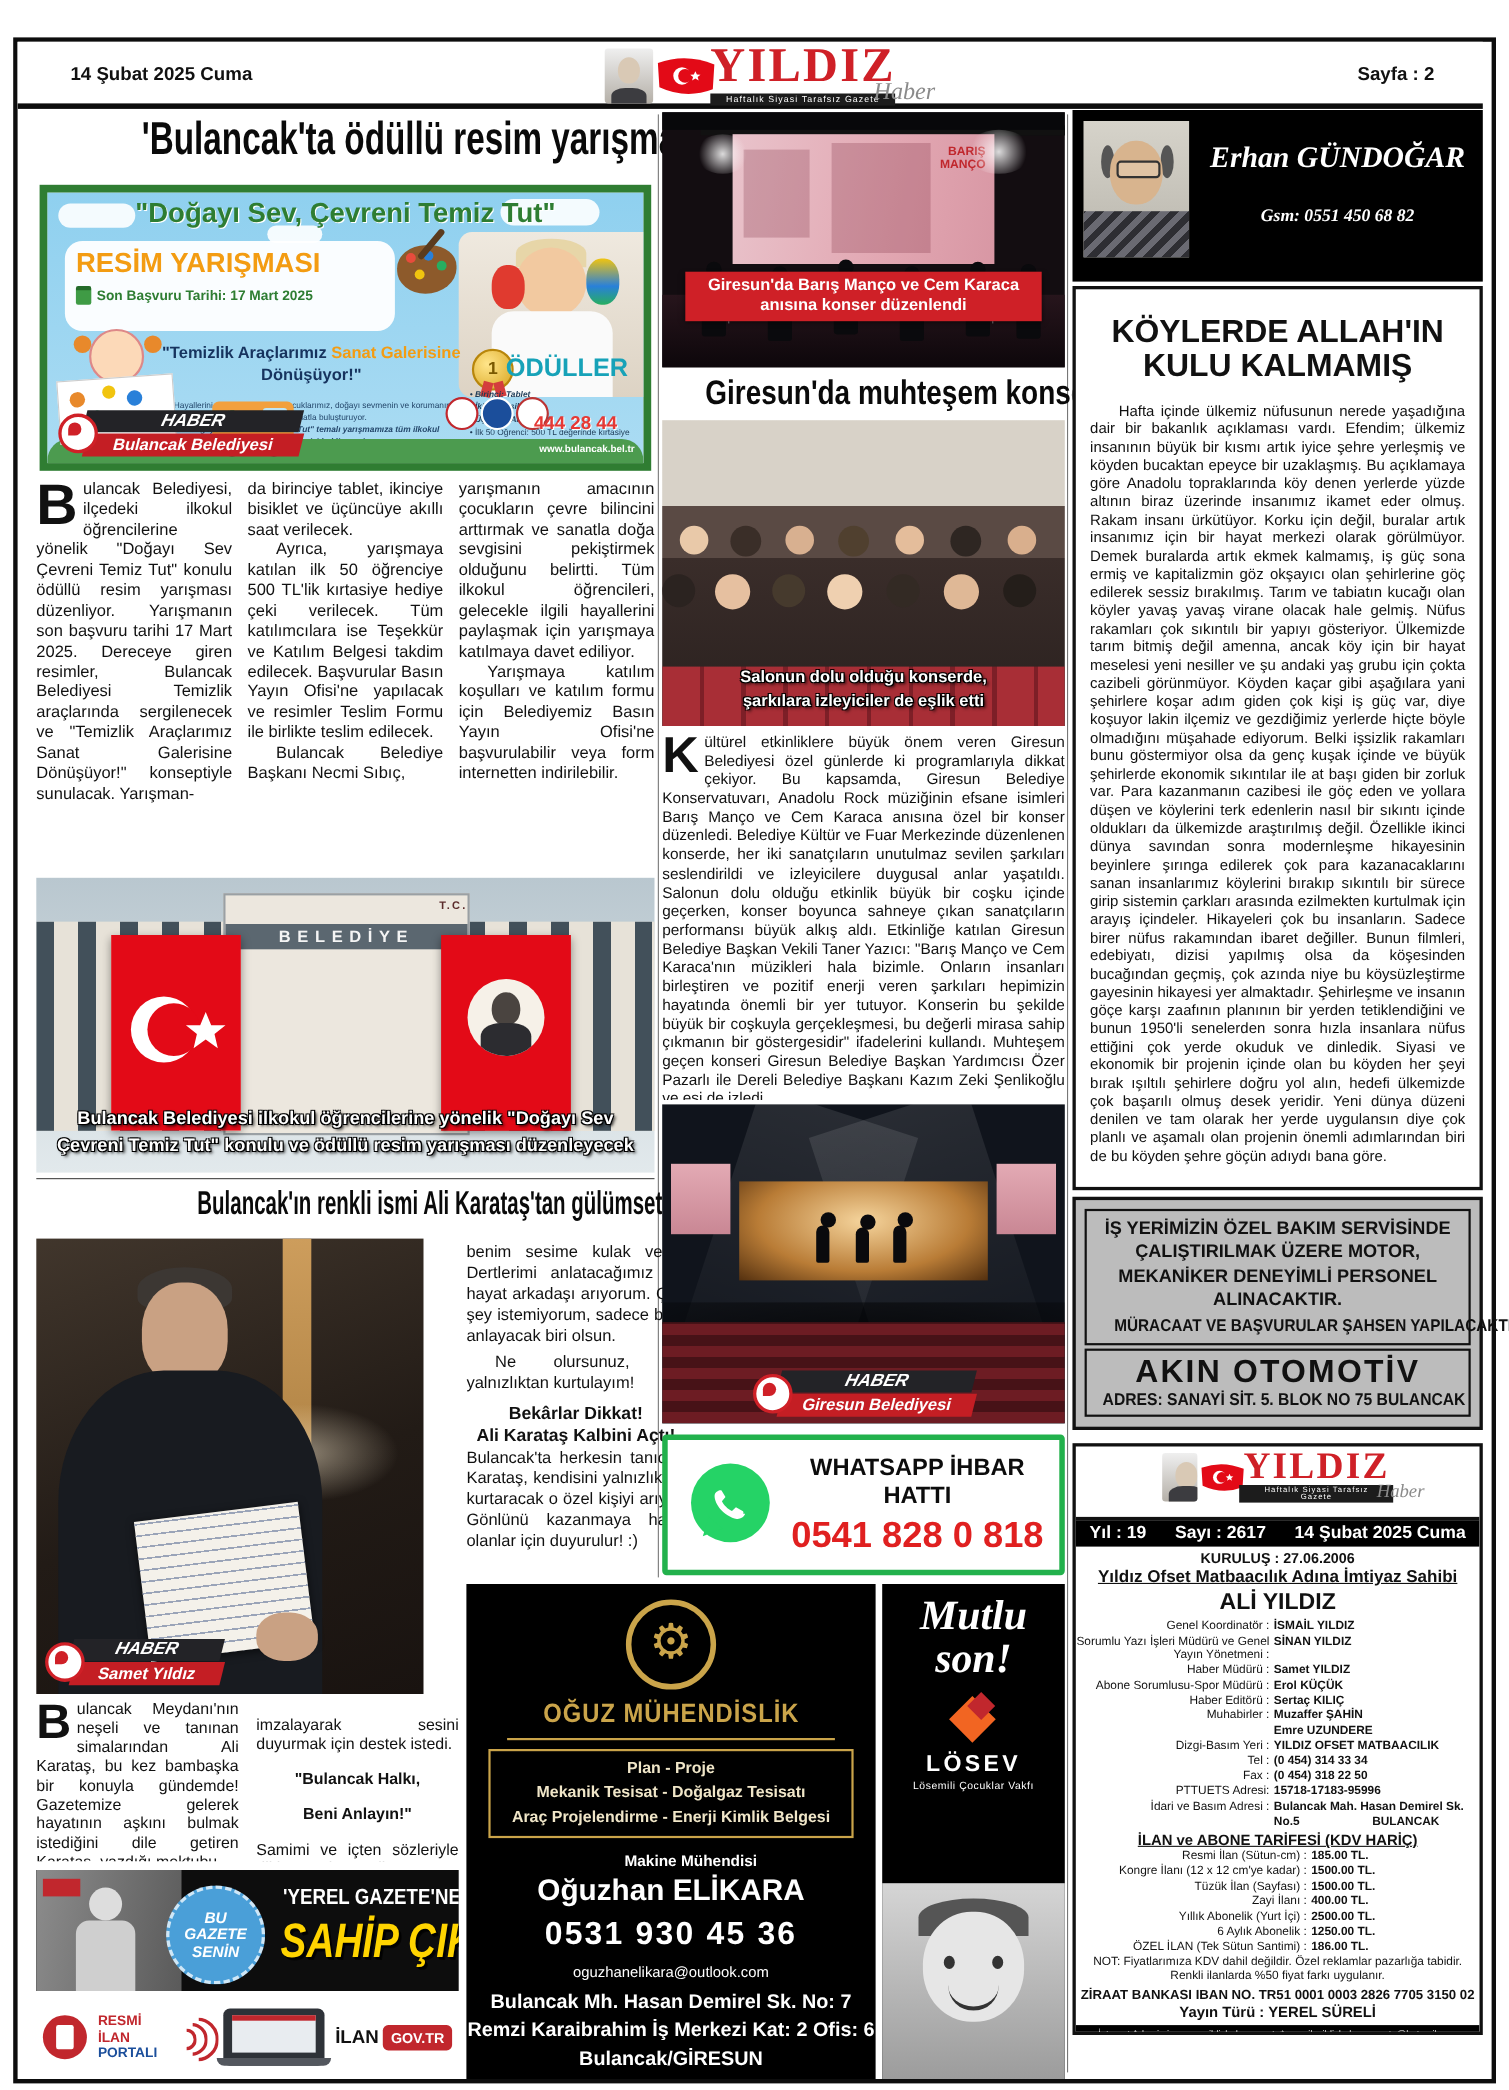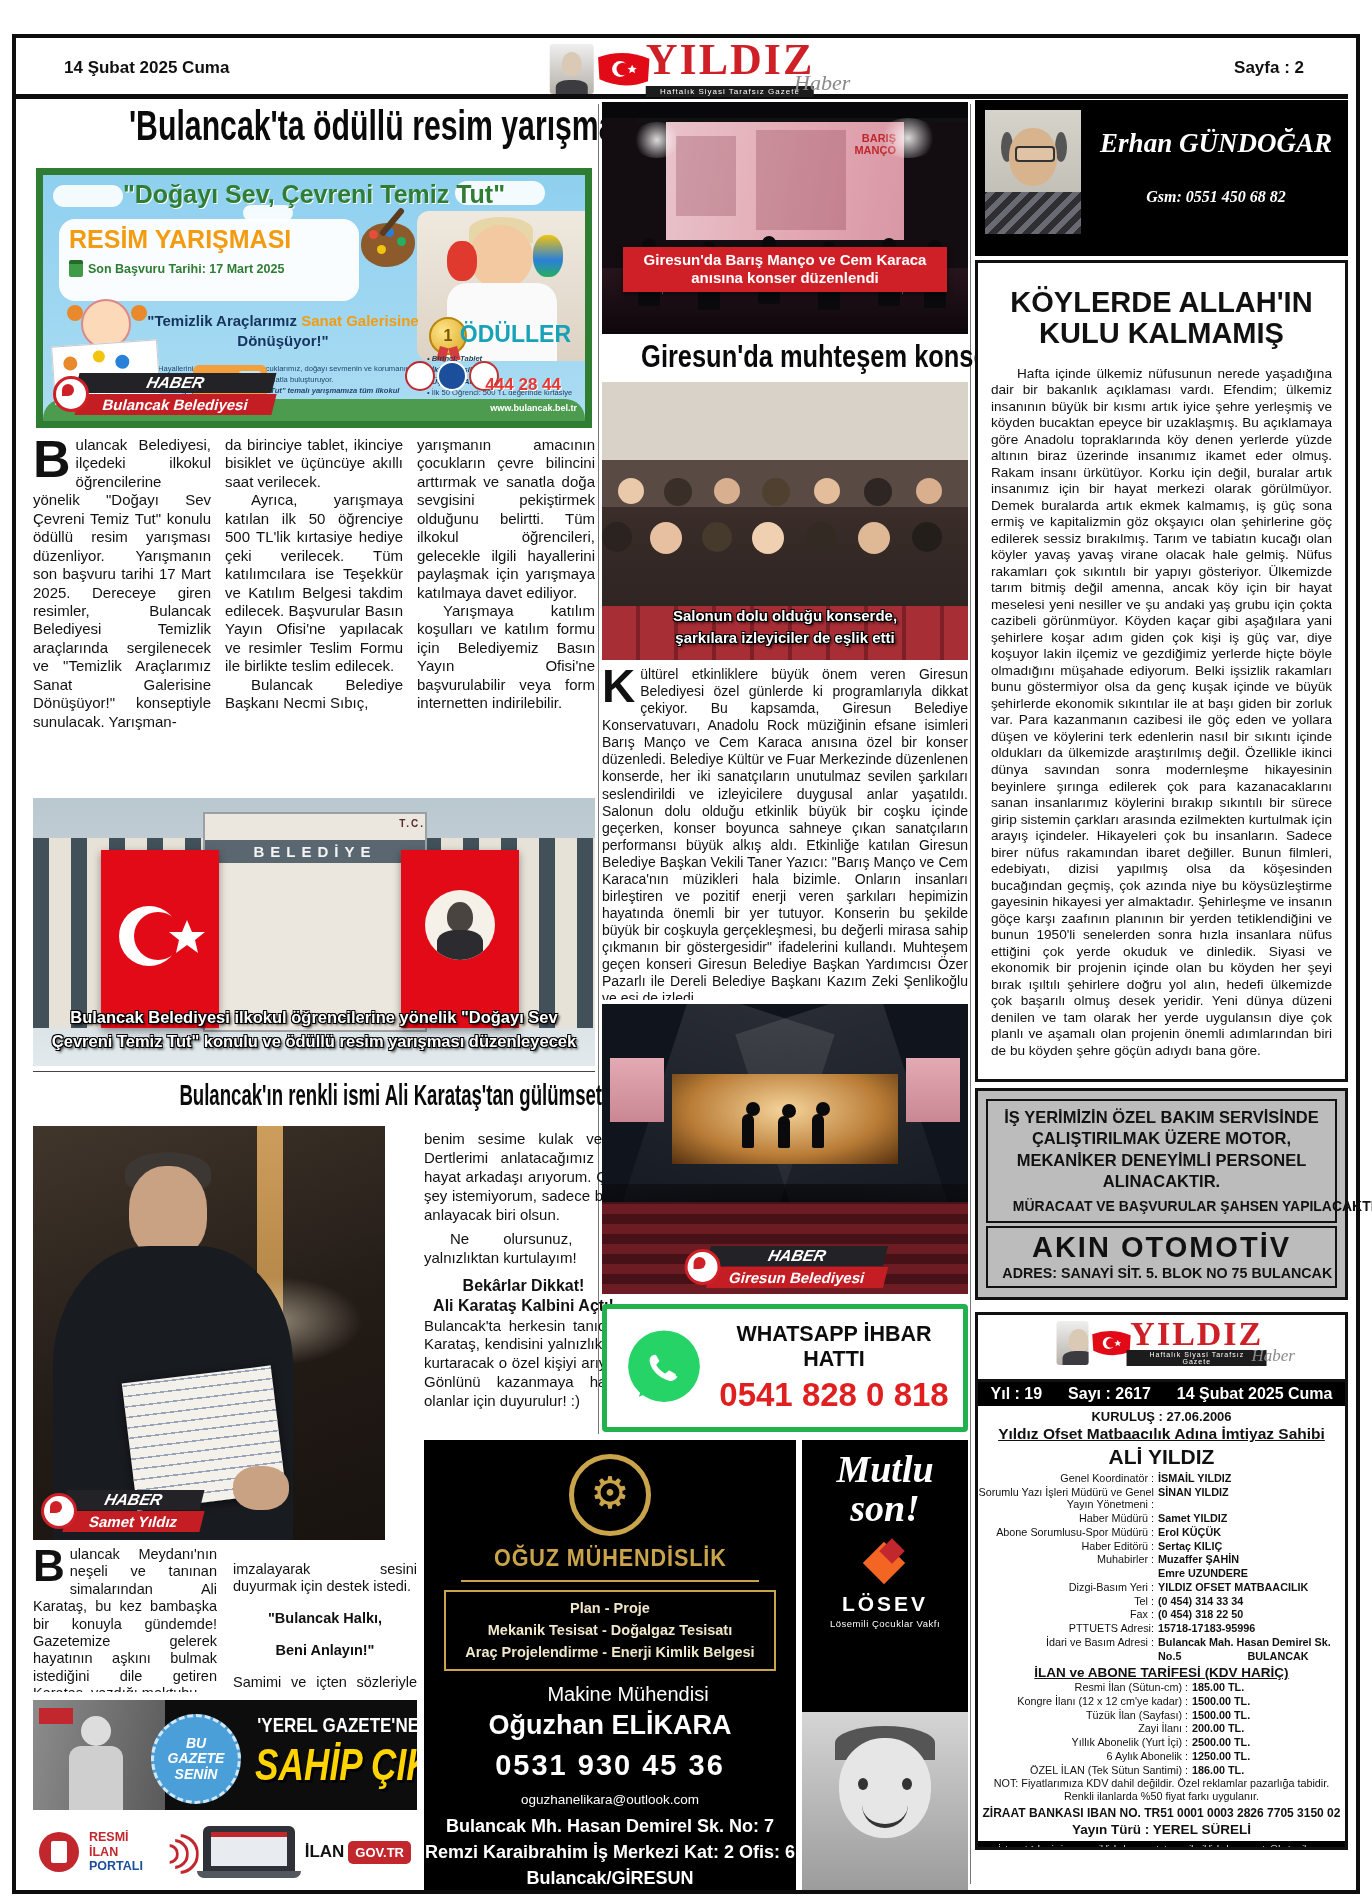--- a/index.html
+++ b/index.html
@@ -163,21 +163,21 @@
   .wapp-ic{flex:0 0 auto;width:86px;height:86px;margin:0 6px;}
   .wapp-texts{flex:1;text-align:center;}
   .wapp-l1{font-weight:bold;font-size:21.5px;color:#0c0c0c;}
   .wapp-num{font-weight:bold;font-size:33px;color:#e02020;margin-top:4px;}
   
   .oguz{background:#000;color:#fff;text-align:center;box-sizing:border-box;padding-top:14px;}
   .emblem{width:72px;height:72px;border:5px solid #caa44a;border-radius:50%;margin:0 auto;color:#caa44a;font-size:44px;line-height:68px;}
   .oguz-name{color:#caa44a;font-weight:bold;font-size:24px;letter-spacing:1px;margin-top:8px;}
   .oguz-hr{width:80%;height:2px;background:#caa44a;margin:8px auto;}
   .svcbox{border:2px solid #caa44a;width:86%;margin:0 auto;padding:6px 4px;color:#f0e6c8;font-weight:bold;font-size:14.5px;line-height:1.5;}
-  .oguz-role{font-weight:normal;font-size:20px;margin-top:12px;padding-left:36px;}
+  .oguz-role{font-weight:bold;font-size:14px;margin-top:12px;padding-left:36px;}
   .oguz-person{font-weight:bold;font-size:27px;margin-top:4px;}
   .oguz-phone{font-weight:bold;font-size:29px;letter-spacing:2px;margin-top:8px;}
   .oguz-mail{font-size:13.5px;margin-top:10px;}
   .oguz-addr{font-size:18px;margin-top:6px;line-height:1.45;font-weight:bold;}
   
   .losev{background:#000;color:#fff;text-align:center;box-sizing:border-box;padding-top:10px;}
   .losev-script{font-family:"Liberation Serif",serif;font-style:italic;font-weight:bold;font-size:38px;line-height:1.02;}
   .losev-mark{width:44px;height:44px;margin:14px auto 6px;position:relative;}
   .losev-mark i{position:absolute;left:6px;top:6px;width:30px;height:30px;background:#f26522;transform:rotate(45deg);}
   .losev-mark b{position:absolute;left:20px;top:0px;width:18px;height:18px;background:#c1272d;transform:rotate(45deg);}
@@ -697,21 +697,21 @@
       <div class="mrow">
           <div class="mlabel" style="width:210px;">Kongre İlanı (12 x 12 cm'ye kadar) :</div>
           <div class="mval">1500.00 TL.</div>
         </div>
       <div class="mrow">
           <div class="mlabel" style="width:210px;">Tüzük İlan (Sayfası) :</div>
           <div class="mval">1500.00 TL.</div>
         </div>
       <div class="mrow">
           <div class="mlabel" style="width:210px;">Zayi İlanı :</div>
-          <div class="mval">200.00 TL.</div>
+          <div class="mval">400.00 TL.</div>
         </div>
       <div class="mrow">
           <div class="mlabel" style="width:210px;">Yıllık Abonelik (Yurt İçi) :</div>
           <div class="mval">2500.00 TL.</div>
         </div>
       <div class="mrow">
           <div class="mlabel" style="width:210px;">6 Aylık Abonelik :</div>
           <div class="mval">1250.00 TL.</div>
         </div>
       <div class="mrow">

